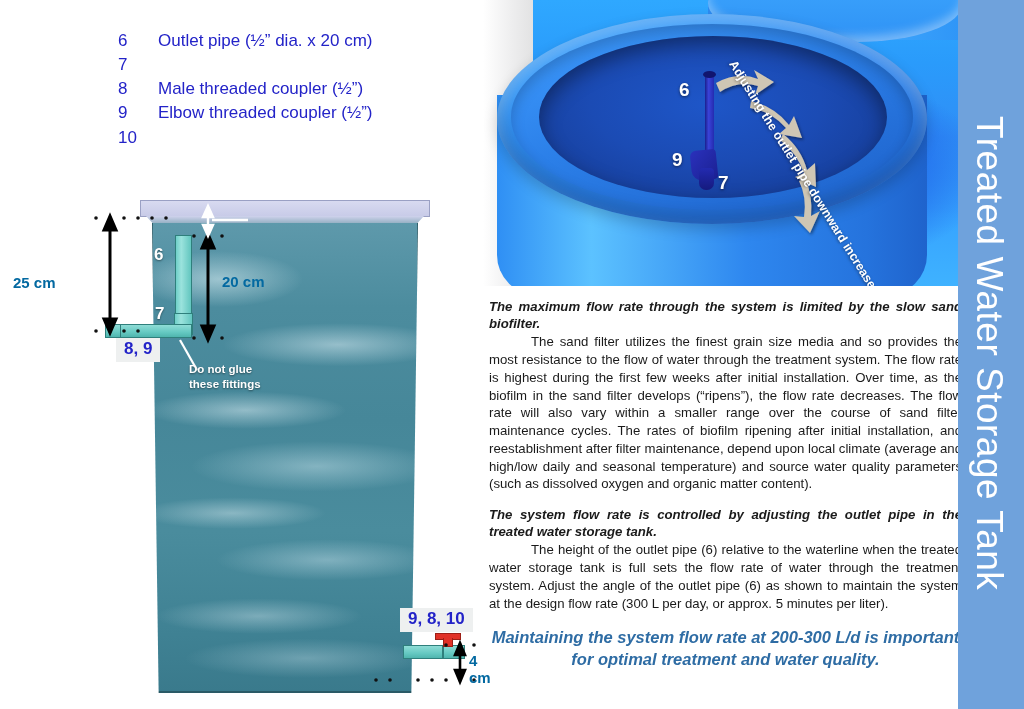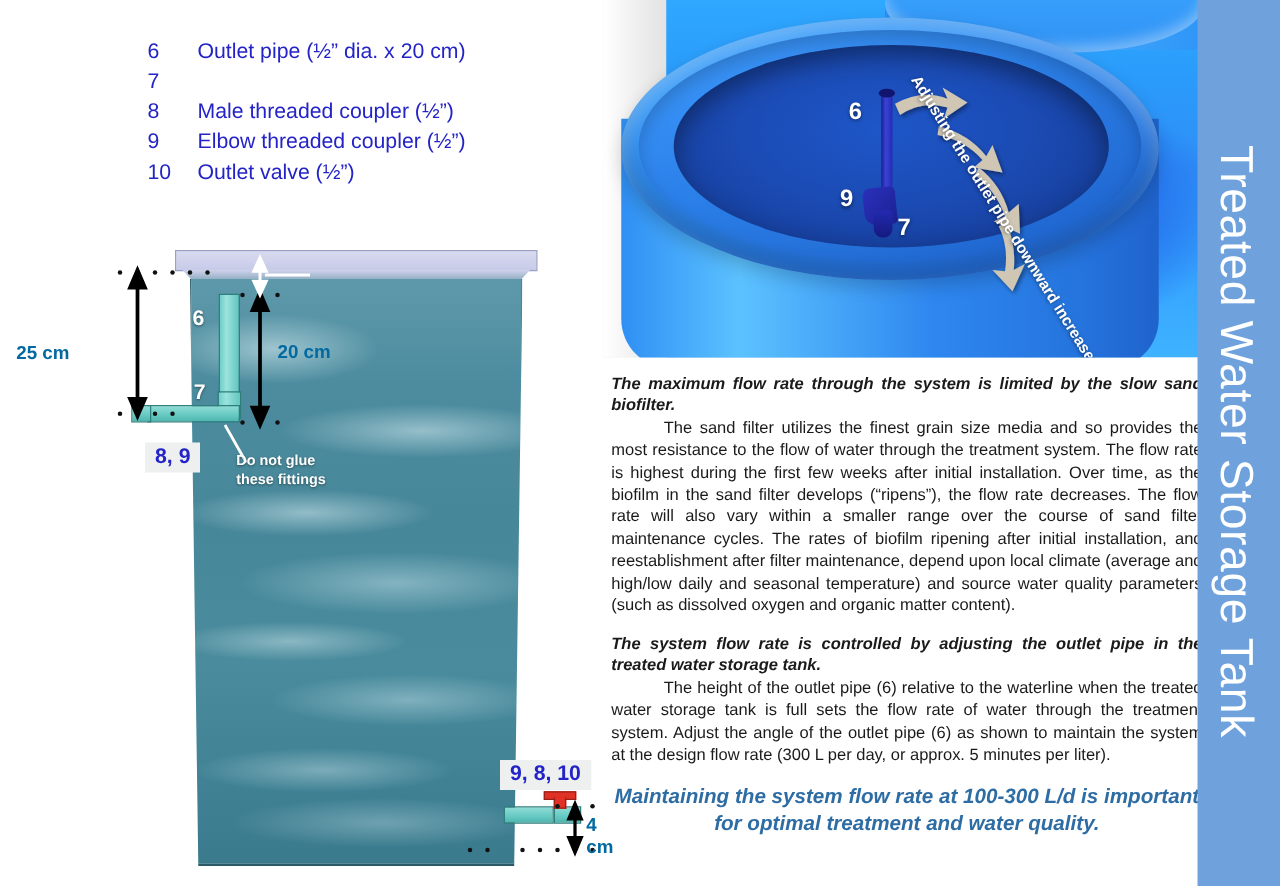--- a/index.html
+++ b/index.html
@@ -255,21 +255,20 @@
     <div class="part-row">
       <span class="part-num">8</span>
       <span class="part-label">Male threaded coupler (½”)</span>
     </div>
     <div class="part-row">
       <span class="part-num">9</span>
       <span class="part-label">Elbow threaded coupler (½”)</span>
     </div>
     <div class="part-row">
       <span class="part-num">10</span>
-      <span class="part-label">Outlet valve (½”)</span>
     </div>
   </div>
 
   <div class="photo">
     <div class="photo-bg-left"></div>
     <div class="photo-blue"></div>
     <div class="photo-rear-body"></div>
     <div class="photo-rear-tank"></div>
     <div class="tank-body"></div>
     <div class="tank-rim"></div>
@@ -385,30 +384,30 @@
 
       <line x1="197" y1="180" x2="180" y2="150" stroke="#ffffff" stroke-width="2.2"></line>
     </svg>
 
     <div class="dim-label" style="left:13px;top:84px;">25 cm</div>
     <div class="dim-label" style="left:222px;top:83px;">20 cm</div>
     <div class="dim-label" style="left:469px;top:462px;">4 cm</div>
 
     <div class="callout" style="left:189px;top:172px;width:92px;text-align:left;">Do not glue these fittings</div>
 
-    <div class="tagbox" style="left:116px;top:164px;">8, 9</div>
+    <div class="tagbox" style="left:116px;top:148px;">8, 9</div>
     <div class="tagbox" style="left:400px;top:418px;">9, 8, 10</div>
   </div>
 
   <div class="textcol">
     <p class="para-head">The maximum flow rate through the system is limited by the slow sand biofilter.</p>
     <p class="para-body">The sand filter utilizes the finest grain size media and so provides the most resistance to the flow of water through the treatment system. The flow rate is highest during the first few weeks after initial installation. Over time, as the biofilm in the sand filter develops (“ripens”), the flow rate decreases. The flow rate will also vary within a smaller range over the course of sand filter maintenance cycles. The rates of biofilm ripening after initial installation, and reestablishment after filter maintenance, depend upon local climate (average and high/low daily and seasonal temperature) and source water quality parameters (such as dissolved oxygen and organic matter content).</p>
     <div class="para-gap"></div>
     <p class="para-head">The system flow rate is controlled by adjusting the outlet pipe in the treated water storage tank.</p>
     <p class="para-body">The height of the outlet pipe (6) relative to the waterline when the treated water storage tank is full sets the flow rate of water through the treatment system. Adjust the angle of the outlet pipe (6) as shown to maintain the system at the design flow rate (300 L per day, or approx. 5 minutes per liter).</p>
-    <p class="closing">Maintaining the system flow rate at 100-300 L/d is important for optimal treatment and water quality.</p>
+    <p class="closing">Maintaining the system flow rate at 200-300 L/d is important for optimal treatment and water quality.</p>
   </div>
 
   <div class="titlebar">
     <div class="titlebar-text">Treated Water Storage Tank</div>
   </div>
 
 </div>
 
 </body></html>

